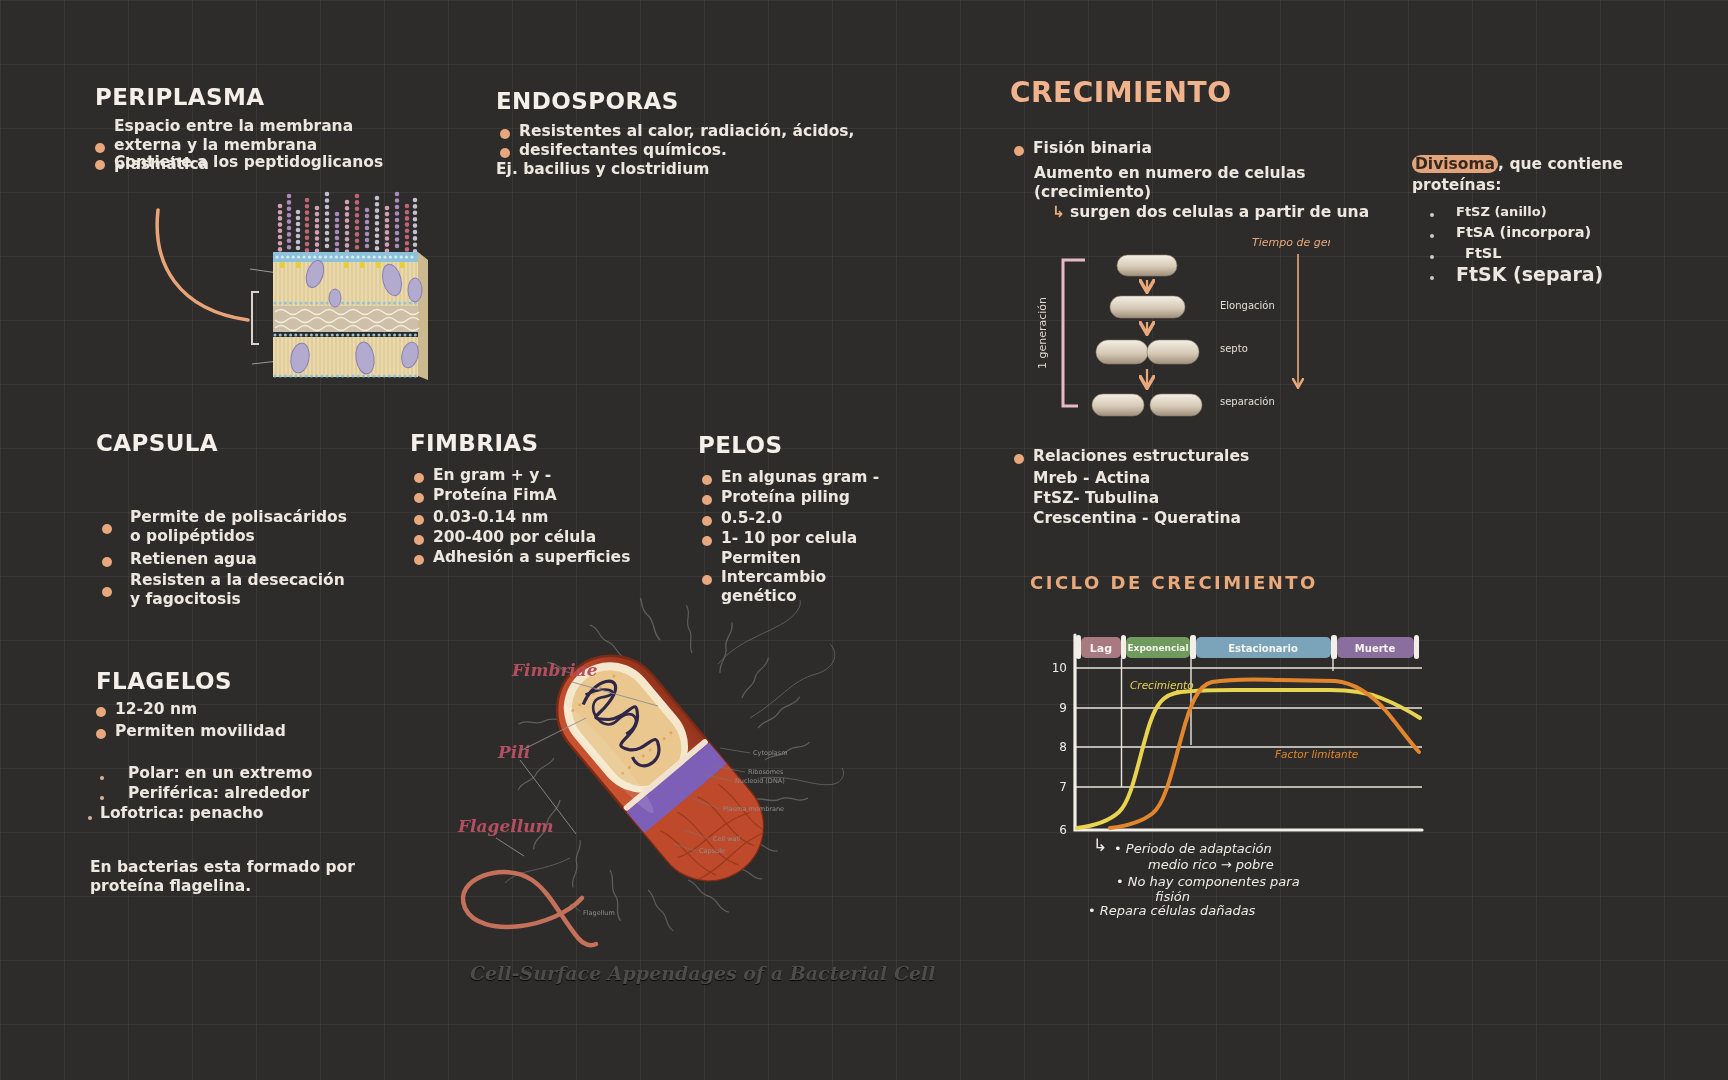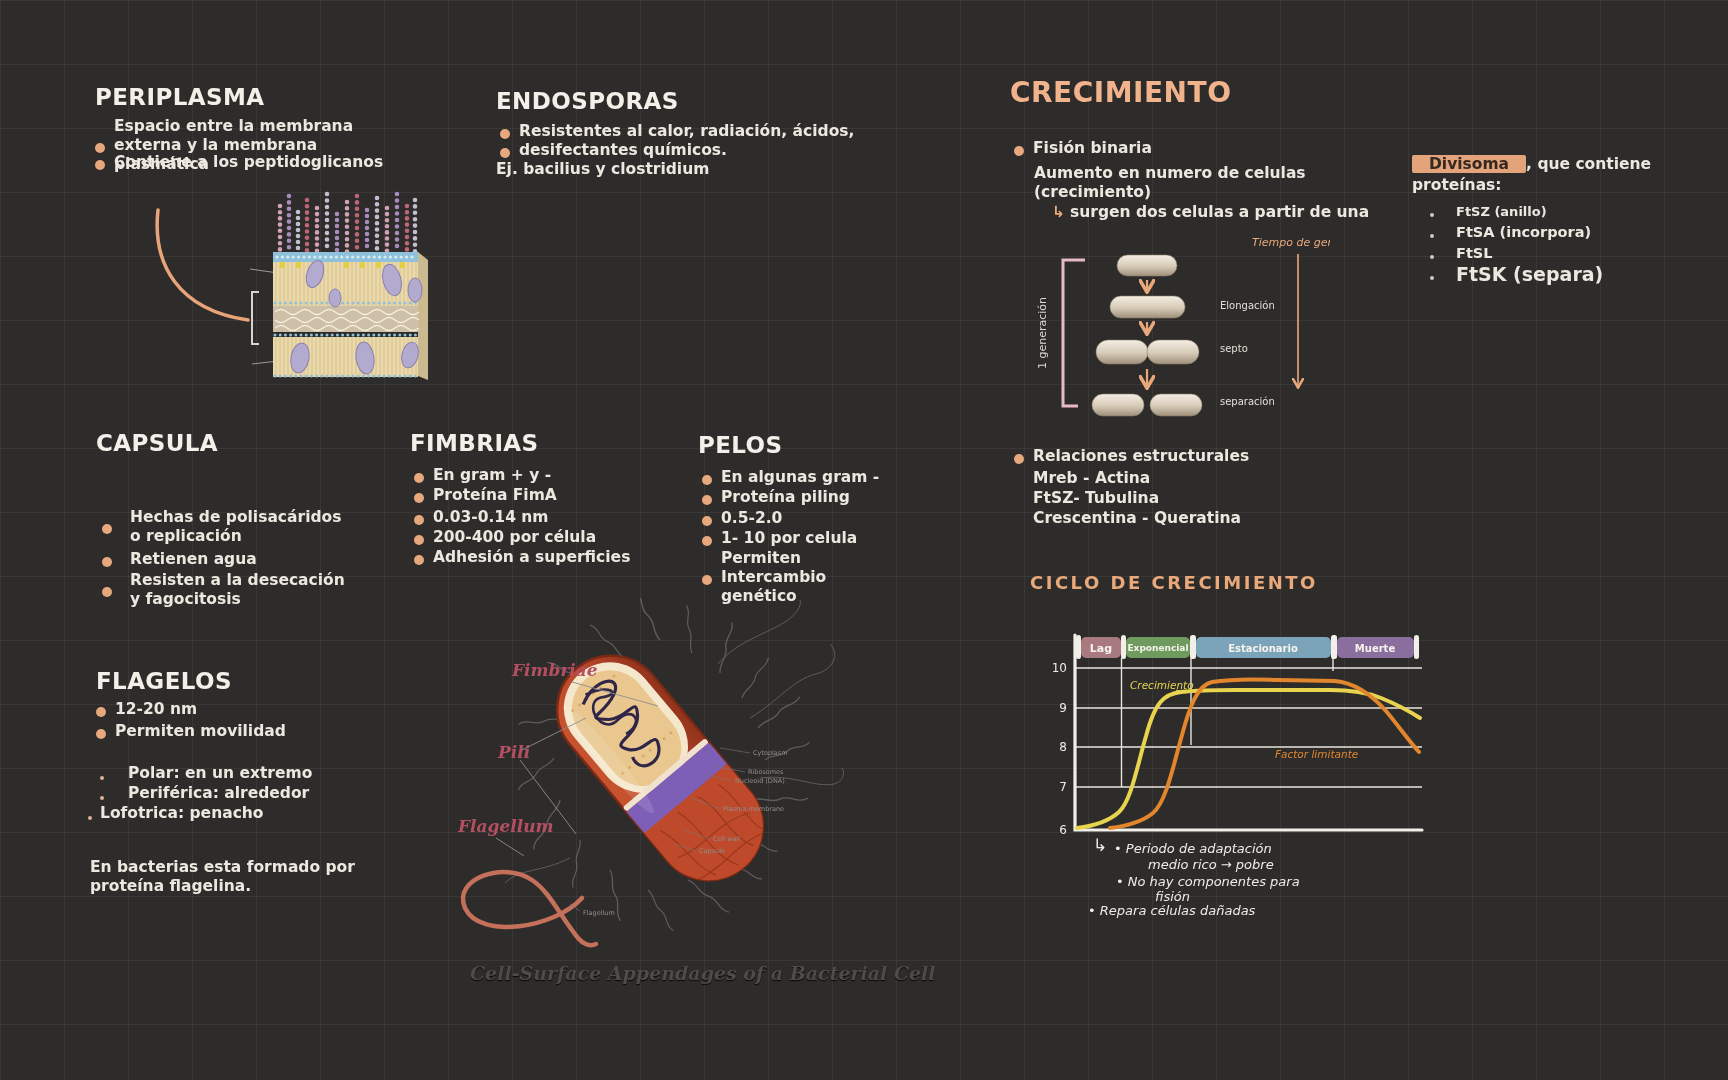--- a/index.html
+++ b/index.html
@@ -12,21 +12,21 @@
     font-family:"DejaVu Sans",sans-serif;}
   .abs{position:absolute;}
   .h1{font-weight:700;font-size:23px;color:#f4f0e9;letter-spacing:.4px;white-space:nowrap;}
   .t{font-size:15.5px;line-height:19px;font-weight:700;color:#ece7df;}
   .row{display:flex;gap:9px;align-items:center;}
   .dot{flex:none;width:10px;height:10px;border-radius:50%;background:#e8a87e;margin-top:4px;}
   .sdot{flex:none;width:4px;height:4px;border-radius:50%;background:#d9b39a;margin-top:8px;}
   .tinydot{flex:none;width:4px;height:4px;border-radius:50%;background:#cfc9c0;margin-top:7px;}
   .hand{color:#e9a97b;font-weight:700;}
   .small{font-size:10px;line-height:12.5px;color:#ddd8cf;font-weight:400;}
-  .hl{background:#e3a47c;color:#35291f;border-radius:2px;padding:0 17px;}
+  .hl{background:#e3a47c;color:#35291f;border-radius:9px;padding:0 3px;}
   .note-hand{font-style:italic;font-size:13px;line-height:15px;color:#f0ece5;white-space:nowrap;}
   .caption{font-family:"DejaVu Serif",serif;font-style:italic;font-weight:700;font-size:19px;
     color:#4e4b48;text-shadow:0 1px 1px rgba(0,0,0,.85);}
   .redlabel{font-family:"DejaVu Serif",serif;font-style:italic;font-weight:700;fill:#b34f61;}
   svg text{font-family:"DejaVu Sans",sans-serif;}
 </style>
 </head>
 <body>
 
 <div class="canvas">
@@ -176,42 +176,42 @@
   </div>
   <div class="abs t" style="left:1412px;top:176px">proteínas:</div>
   <div class="abs row" style="left:1430px;top:202px;gap:22px">
     <span class="tinydot"></span>
       <div class="t" style="font-size:13px">FtSZ (anillo)</div>
   </div>
   <div class="abs row" style="left:1430px;top:223px;gap:22px">
     <span class="tinydot"></span>
       <div class="t" style="font-size:14.5px">FtSA (incorpora)</div>
   </div>
-  <div class="abs row" style="left:1430px;top:244px;gap:22px">
+  <div class="abs row" style="left:1430px;top:244px;gap:31px">
     <span class="tinydot"></span>
       <div class="t" style="font-size:14.5px">FtSL</div>
   </div>
   <div class="abs row" style="left:1430px;top:265px;gap:22px">
     <span class="tinydot"></span>
       <div class="t" style="font-size:19px">FtSK (separa)</div>
   </div>
 
 
   <div class="abs row" style="left:1014px;top:447px">
     <span class="dot"></span>
     <div class="t">Relaciones estructurales</div>
   </div>
   <div class="abs t" style="left:1033px;top:469px">Mreb - Actina</div>
   <div class="abs t" style="left:1033px;top:489px">FtSZ- Tubulina</div>
   <div class="abs t" style="left:1033px;top:509px">Crescentina - Queratina</div>
 
   <div class="abs h1" style="left:96px;top:430px">CAPSULA</div>
   <div class="abs row" style="left:102px;top:508px;gap:18px;width:250px">
     <span class="dot"></span>
-      <div class="t" style="width:218px">Hechas de polisacáridos o replicación</div>
+      <div class="t" style="width:218px">Permite de polisacáridos o polipéptidos</div>
   </div>
   <div class="abs row" style="left:102px;top:550px;gap:18px">
     <span class="dot"></span>
       <div class="t">Retienen agua</div>
   </div>
   <div class="abs row" style="left:102px;top:571px;gap:18px;width:250px">
     <span class="dot"></span>
       <div class="t" style="width:218px">Resisten a la desecación y fagocitosis</div>
   </div>
 

